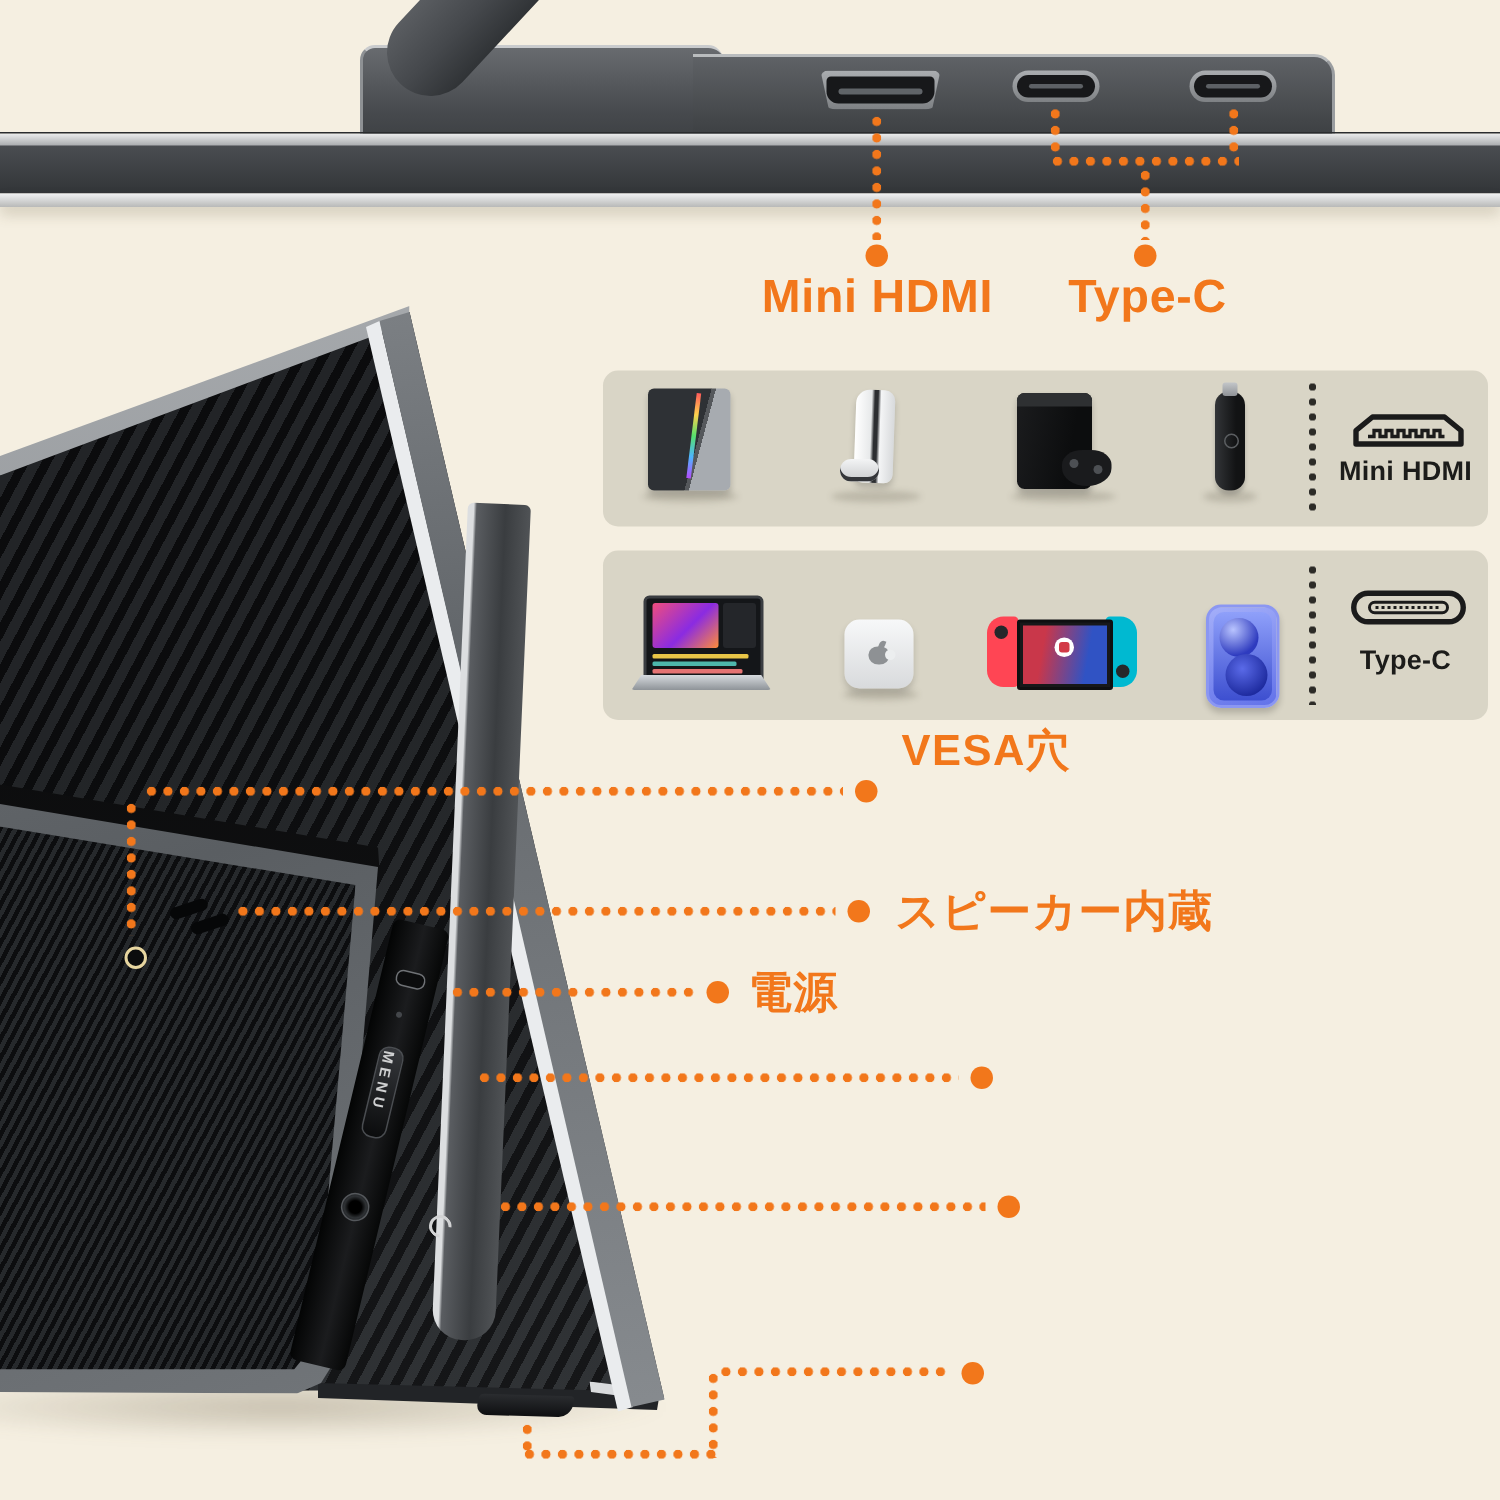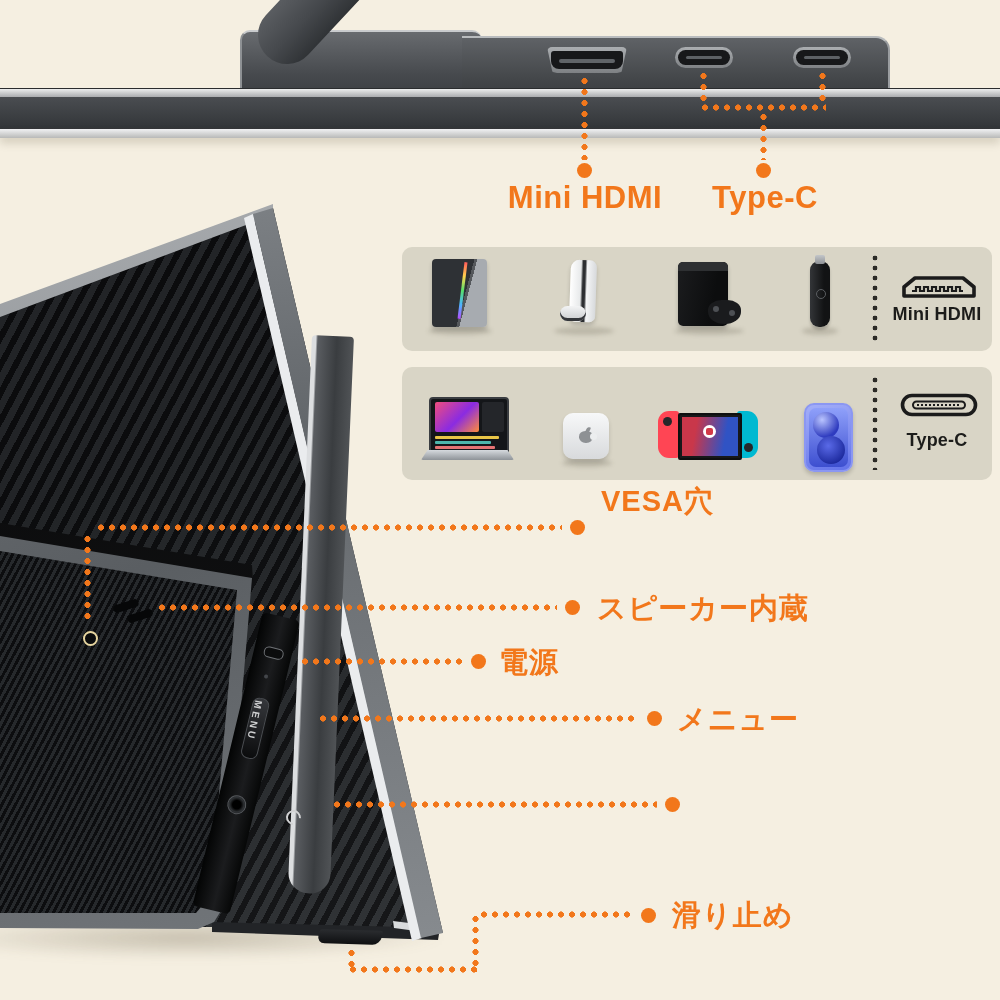--- a/index.html
+++ b/index.html
@@ -303,25 +303,23 @@
   <div class="dots-h" style="left:157px;top:604px;width:400px;"></div>
   <div class="bullet" style="left:565px;top:600px;"></div>
   <div class="callout-label" style="left:597px;top:591px;">スピーカー内蔵</div>
 
   <div class="dots-h" style="left:300px;top:658px;width:163px;"></div>
   <div class="bullet" style="left:471px;top:654px;"></div>
   <div class="callout-label" style="left:499px;top:645px;">電源</div>
 
   <div class="dots-h" style="left:318px;top:715px;width:321px;"></div>
   <div class="bullet" style="left:647px;top:711px;"></div>
-  <div class="callout-label" style="left:677px;top:702px;">メニュー</div>
 
   <div class="dots-h" style="left:332px;top:801px;width:325px;"></div>
   <div class="bullet" style="left:665px;top:797px;"></div>
 
   <div class="dots-v" style="left:348px;top:948px;height:24px;"></div>
   <div class="dots-h" style="left:348px;top:966px;width:131px;"></div>
   <div class="dots-v" style="left:472px;top:914px;height:58px;"></div>
   <div class="dots-h" style="left:479px;top:911px;width:154px;"></div>
   <div class="bullet" style="left:641px;top:908px;"></div>
-  <div class="callout-label" style="left:672px;top:898px;">滑り止め</div>
 
 </div>
 
 </body></html>

